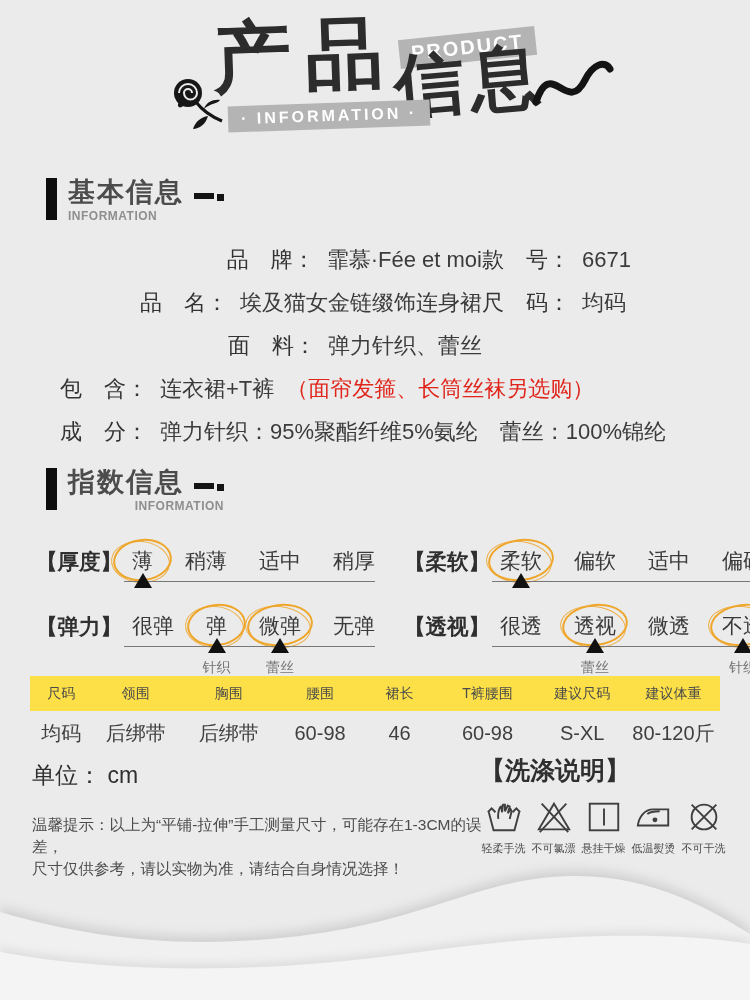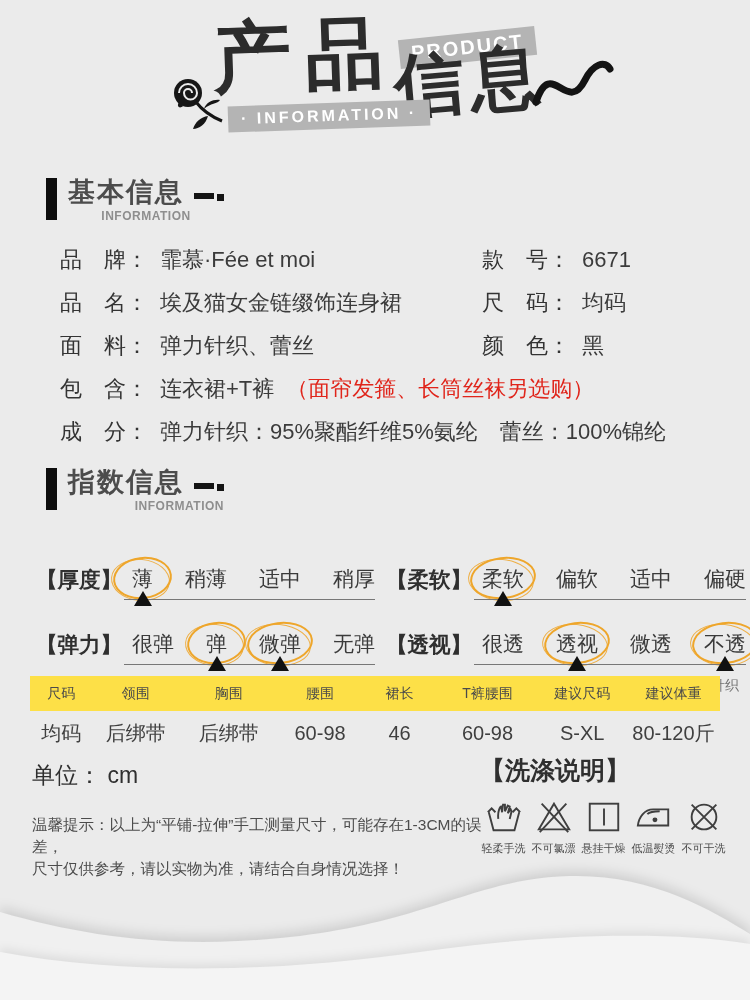--- a/index.html
+++ b/index.html
@@ -19,32 +19,32 @@
   .cn1{left:213px;top:16px;font-size:78px;letter-spacing:14px;transform:rotate(-2deg);}
   .cn2{left:394px;top:46px;font-size:70px;letter-spacing:6px;transform:rotate(-5deg);}
   .tail{position:absolute;left:531px;top:50px;width:84px;height:64px;}
   
   .sec{position:absolute;left:46px;display:flex;}
   .sec .bar{width:11px;height:42px;background:#0d0d0d;margin-right:11px;}
   .sec .t{font-size:27px;font-weight:bold;color:#4c4c4c;letter-spacing:2px;line-height:1.05;}
   .sec .sub{font-size:12px;font-weight:bold;color:#8e8e8e;letter-spacing:.5px;margin-top:3px;}
   .decor-dash{display:inline-block;width:20px;height:6px;background:#141414;margin-left:10px;vertical-align:2px;}
   .decor-sq{display:inline-block;width:7px;height:7px;background:#141414;margin-left:3px;vertical-align:0px;}
-  .sec-basic{top:178px;text-align:center;}
+  .sec-basic{top:178px;}
   .sec-index{top:468px;text-align:right;}
   
   .fields{position:absolute;top:238px;left:60px;right:20px;}
   .frow{display:flex;height:43px;align-items:center;font-size:22px;}
-  .fl{width:422px;white-space:nowrap;}
+  .fl{width:422px;white-space:nowrap;text-align:right;}
   .fr{flex:1;white-space:nowrap;}
   .lab{color:#333;}
   .val{margin-left:12px;color:#3b3b3b;}
   .red{color:var(--highlight-red,#e0251b);}
   
-  .index-grid{position:absolute;top:559px;left:36px;width:684px;display:grid;grid-template-columns:334px 320px;column-gap:16px;grid-auto-rows:65px;}
+  .index-grid{position:absolute;top:541px;left:36px;width:684px;display:grid;grid-template-columns:334px 320px;column-gap:34px;grid-auto-rows:65px;}
   .irow{position:relative;padding-top:6px;display:flex;align-items:flex-start;}
   .ilab{font-size:21.5px;font-weight:bold;color:#2f2f2f;white-space:nowrap;}
   .opts{position:relative;display:flex;gap:28px;margin-left:8px;flex:1;}
   .opts::after{content:'';position:absolute;left:-6px;right:2px;top:34px;height:1px;background:#777;}
   .opt{position:relative;font-size:21px;color:#3a3a3a;white-space:nowrap;padding:0 2px;}
   .ring,.ring2{position:absolute;border:2px solid var(--accent-circle,#eea62b);border-radius:50%;pointer-events:none;}
   .ring{left:-10px;right:-10px;top:-8px;bottom:-6px;transform:rotate(-7deg);}
   .ring2{left:-12px;right:-8px;top:-6px;bottom:-8px;transform:rotate(5deg);border-width:1.5px;opacity:.85;}
   .wide .ring{left:-17px;right:-17px;}
   .wide .ring2{left:-19px;right:-15px;}
@@ -104,21 +104,20 @@
   <div class="frow">
     <div class="fl"><span class="lab">品　牌：</span><span class="val">霏慕·Fée et moi</span></div>
     <div class="fr"><span class="lab">款　号：</span><span class="val">6671</span></div>
   </div>
   <div class="frow">
     <div class="fl"><span class="lab">品　名：</span><span class="val">埃及猫女金链缀饰连身裙</span></div>
     <div class="fr"><span class="lab">尺　码：</span><span class="val">均码</span></div>
   </div>
   <div class="frow">
     <div class="fl"><span class="lab">面　料：</span><span class="val">弹力针织、蕾丝</span></div>
-    <div class="fr"><span class="lab">颜　色：</span><span class="val">黑</span></div>
   </div>
   <div class="frow">
     <span class="lab">包　含：</span>
     <span class="val">连衣裙+T裤</span>
     <span class="val red">（面帘发箍、长筒丝袜另选购）</span>
   </div>
   <div class="frow">
     <span class="lab">成　分：</span>
     <span class="val">弹力针织：95%聚酯纤维5%氨纶　蕾丝：100%锦纶</span>
   </div>

